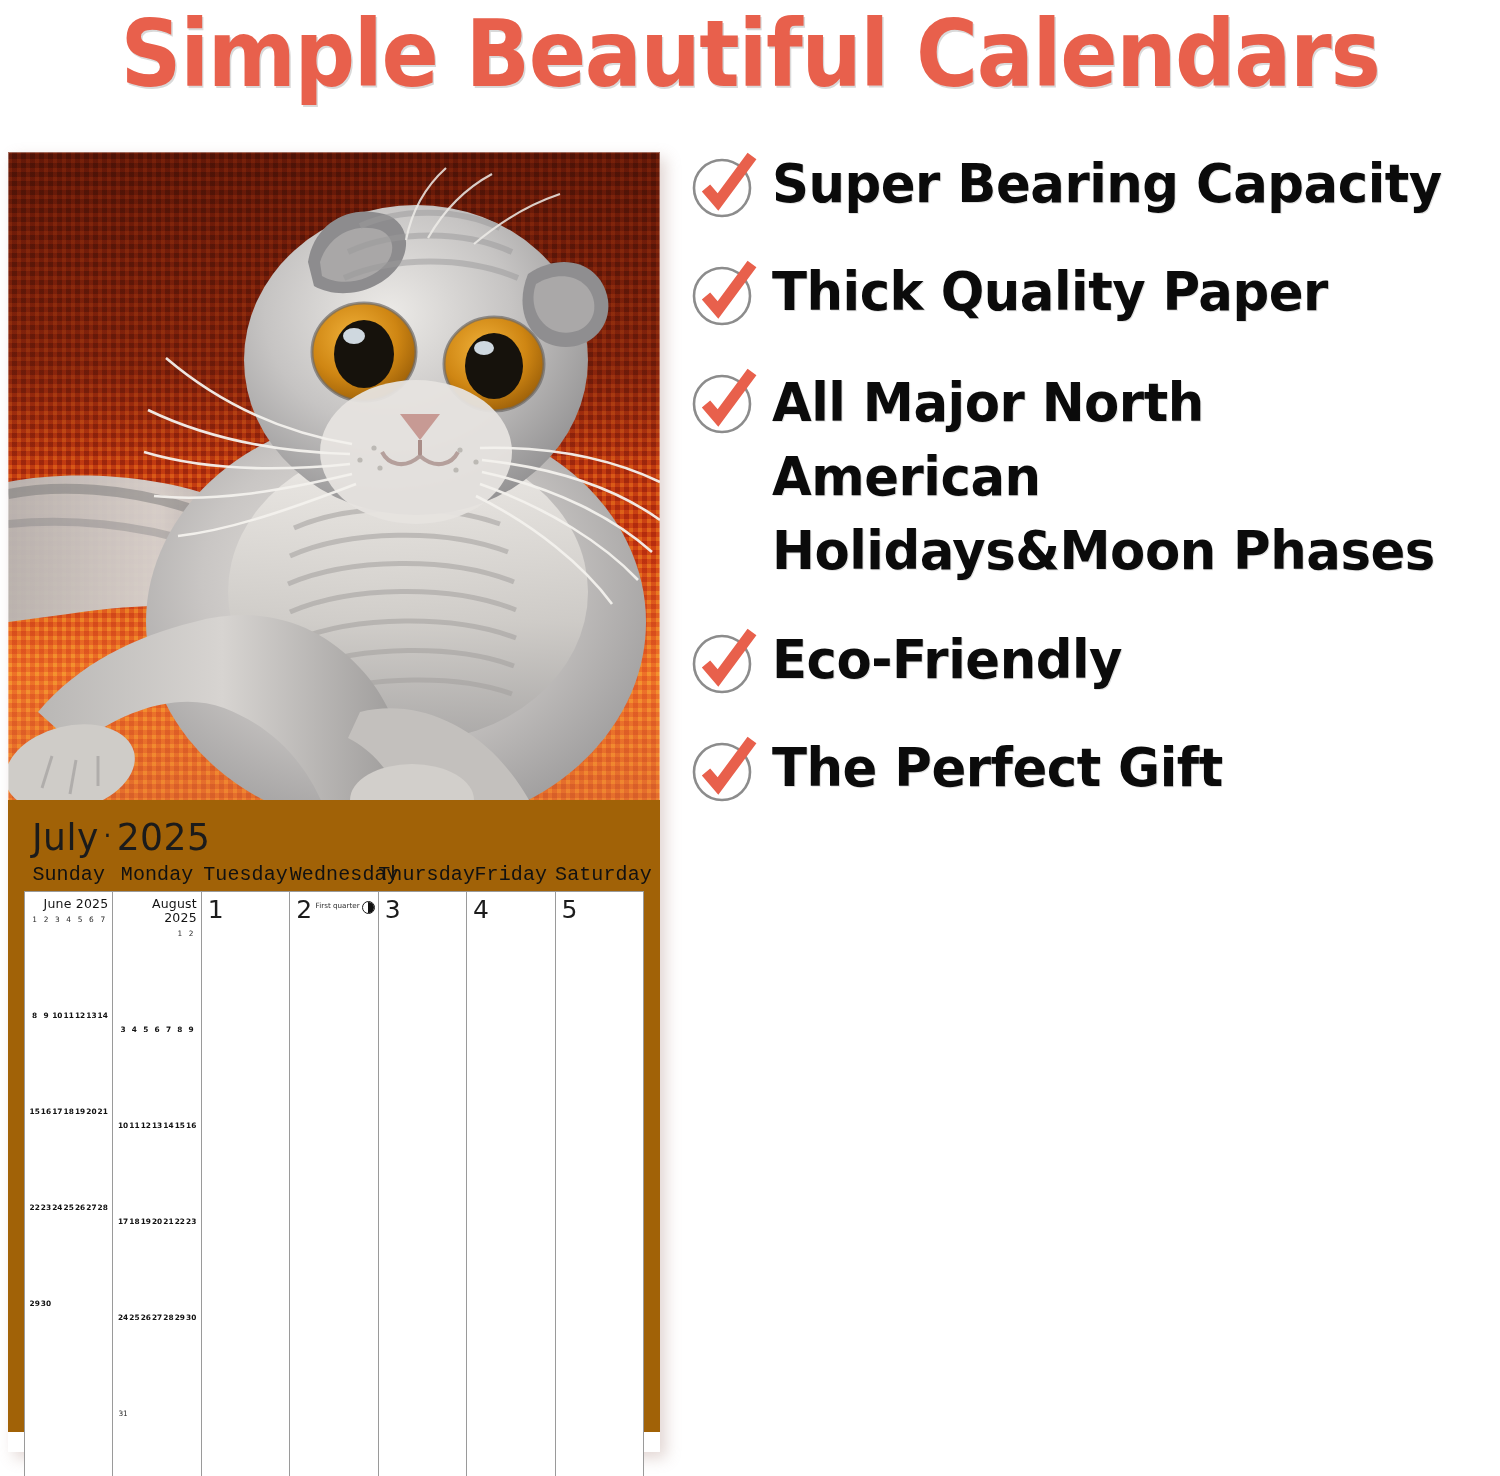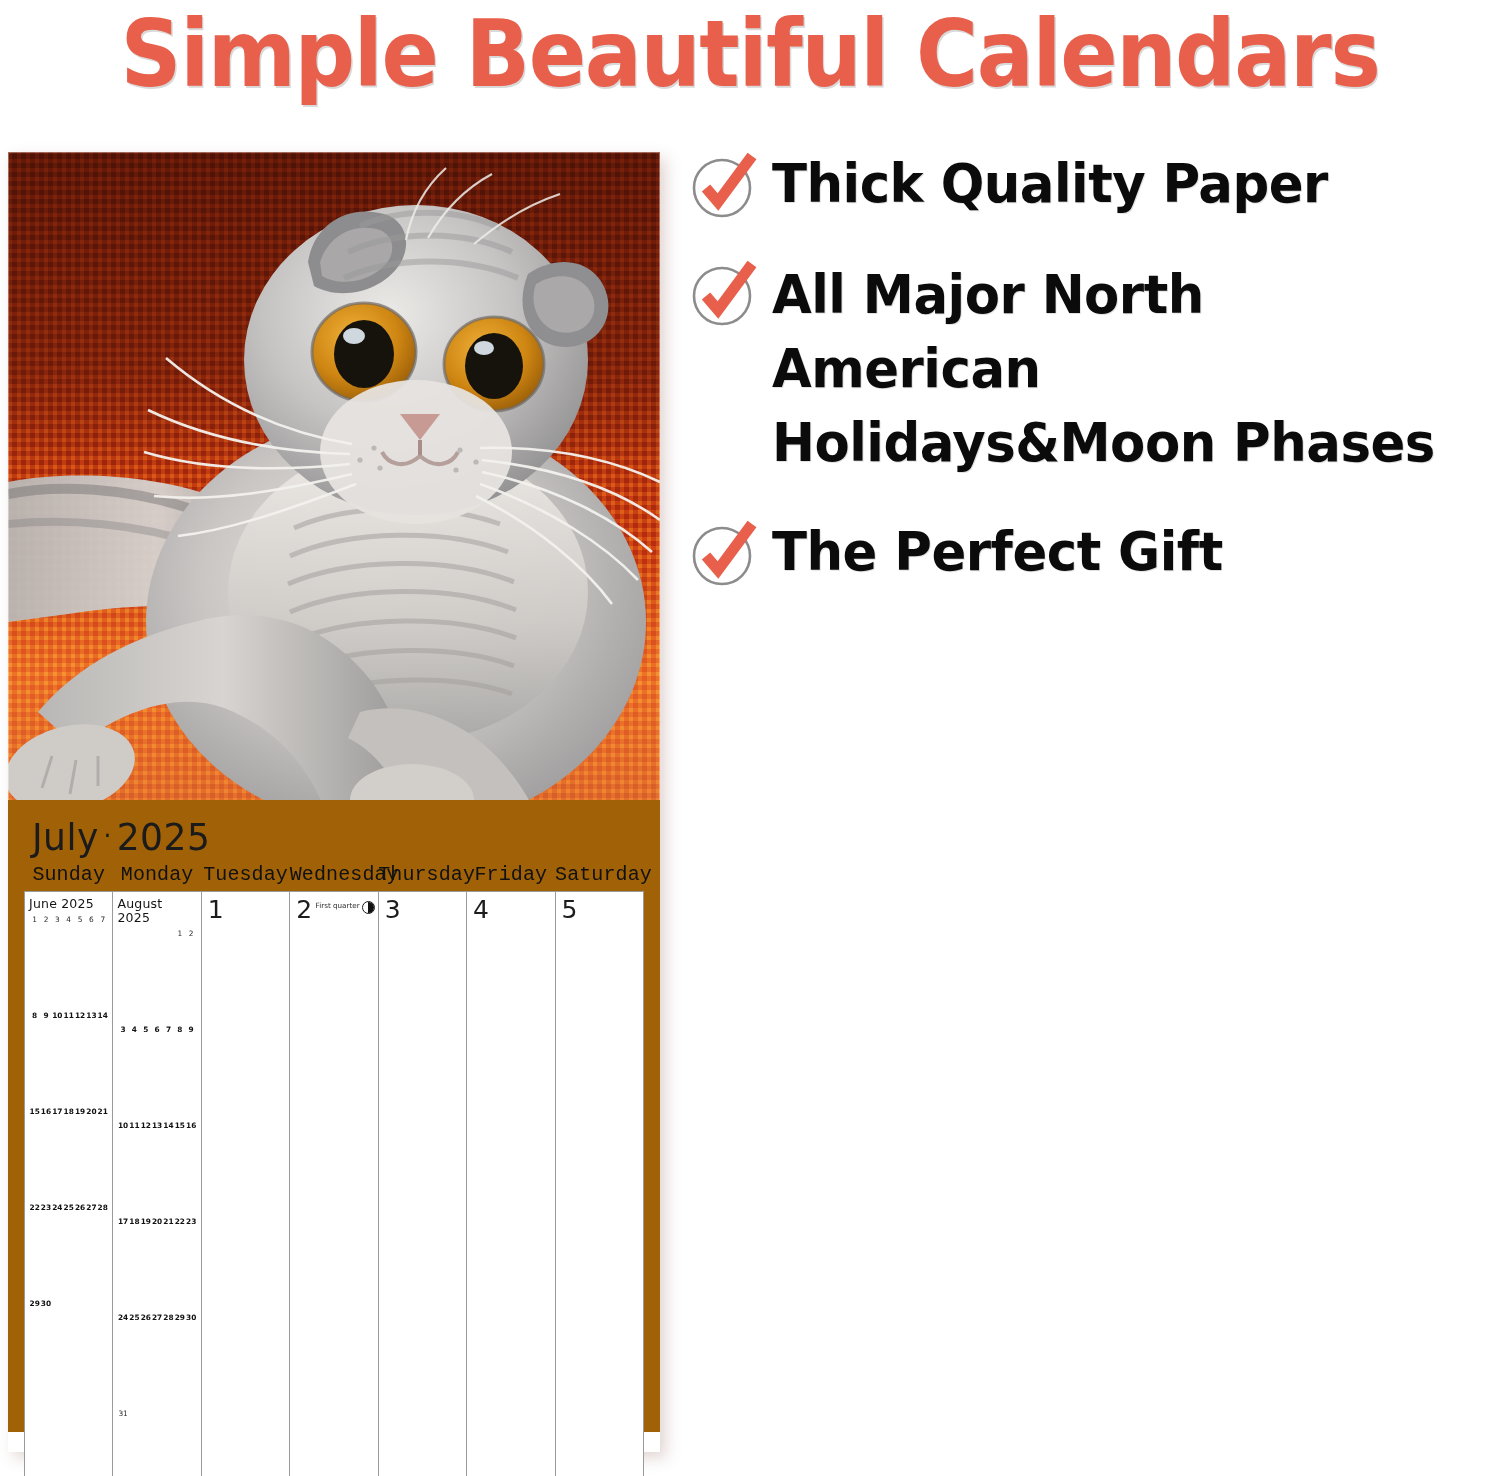--- a/index.html
+++ b/index.html
@@ -186,21 +186,21 @@
   
   .mini {
     padding: 5px 4px 0 4px;
     box-sizing: border-box;
   }
   .mini-title {
     font-family: "DejaVu Sans", sans-serif;
     font-size: 12.5px;
     line-height: 14px;
     color: #141414;
-    text-align: left;
+    text-align: right;
     margin-bottom: 3px;
     letter-spacing: 0.2px;
   }
   table.mini-grid {
     width: 100%;
     border-collapse: collapse;
     table-layout: fixed;
   }
   table.mini-grid td {
     border: none;
@@ -545,20 +545,29 @@
 </div>
 
 <div class="features" id="features">
     <div class="feat">
       <div class="check">
         <svg viewBox="0 0 68 68">
           <circle cx="32" cy="36" r="28" fill="none" stroke="#8c8c8c" stroke-width="2.6"></circle>
           <path d="M16 36 L28 50 L62 4" fill="none" stroke="#e8604c" stroke-width="11" stroke-linecap="butt" stroke-linejoin="miter"></path>
         </svg>
       </div>
+      <div class="feat-label">Super Bearing Capacity</div>
+    </div>
+    <div class="feat">
+      <div class="check">
+        <svg viewBox="0 0 68 68">
+          <circle cx="32" cy="36" r="28" fill="none" stroke="#8c8c8c" stroke-width="2.6"></circle>
+          <path d="M16 36 L28 50 L62 4" fill="none" stroke="#e8604c" stroke-width="11" stroke-linecap="butt" stroke-linejoin="miter"></path>
+        </svg>
+      </div>
       <div class="feat-label">Thick Quality Paper</div>
     </div>
     <div class="feat">
       <div class="check">
         <svg viewBox="0 0 68 68">
           <circle cx="32" cy="36" r="28" fill="none" stroke="#8c8c8c" stroke-width="2.6"></circle>
           <path d="M16 36 L28 50 L62 4" fill="none" stroke="#e8604c" stroke-width="11" stroke-linecap="butt" stroke-linejoin="miter"></path>
         </svg>
       </div>
       <div class="feat-label two-line">
@@ -566,15 +575,24 @@
         <div>Holidays&amp;Moon Phases</div>
       </div>
     </div>
     <div class="feat">
       <div class="check">
         <svg viewBox="0 0 68 68">
           <circle cx="32" cy="36" r="28" fill="none" stroke="#8c8c8c" stroke-width="2.6"></circle>
           <path d="M16 36 L28 50 L62 4" fill="none" stroke="#e8604c" stroke-width="11" stroke-linecap="butt" stroke-linejoin="miter"></path>
         </svg>
       </div>
+      <div class="feat-label">Eco-Friendly</div>
+    </div>
+    <div class="feat">
+      <div class="check">
+        <svg viewBox="0 0 68 68">
+          <circle cx="32" cy="36" r="28" fill="none" stroke="#8c8c8c" stroke-width="2.6"></circle>
+          <path d="M16 36 L28 50 L62 4" fill="none" stroke="#e8604c" stroke-width="11" stroke-linecap="butt" stroke-linejoin="miter"></path>
+        </svg>
+      </div>
       <div class="feat-label">The Perfect Gift</div>
     </div>
   </div>
 
 </body></html>

